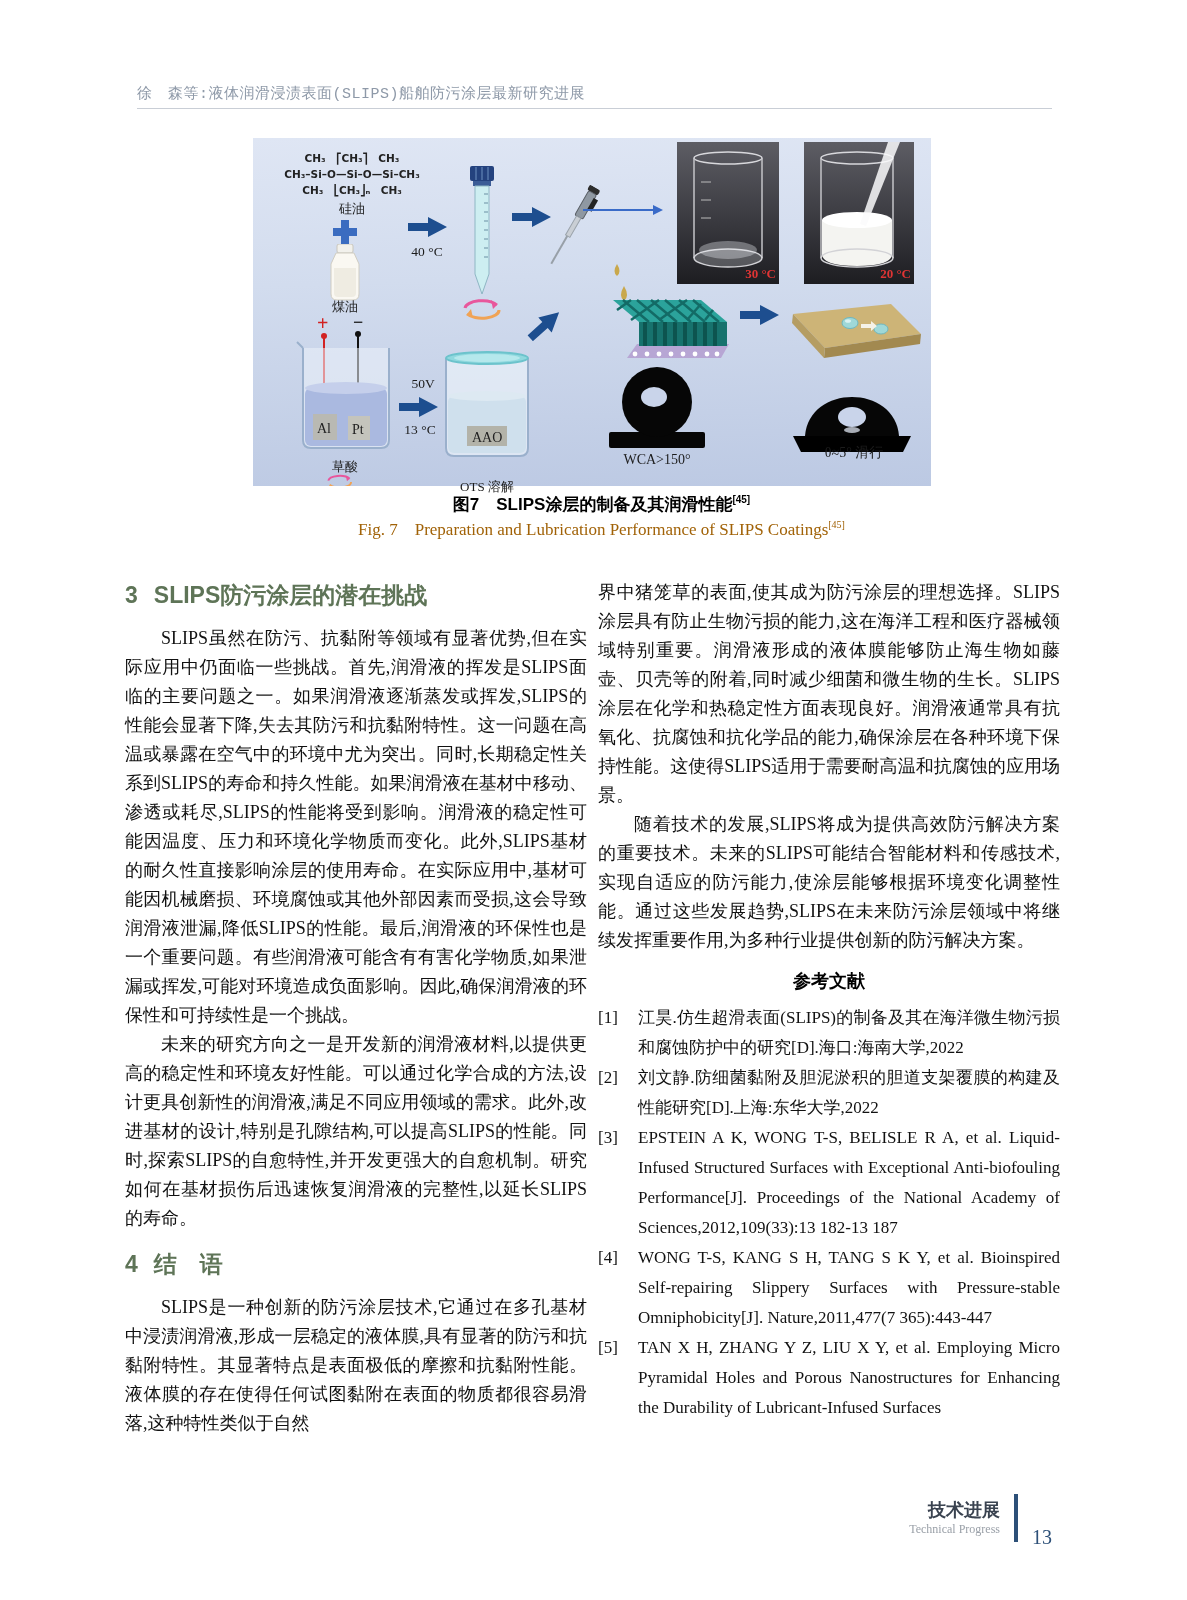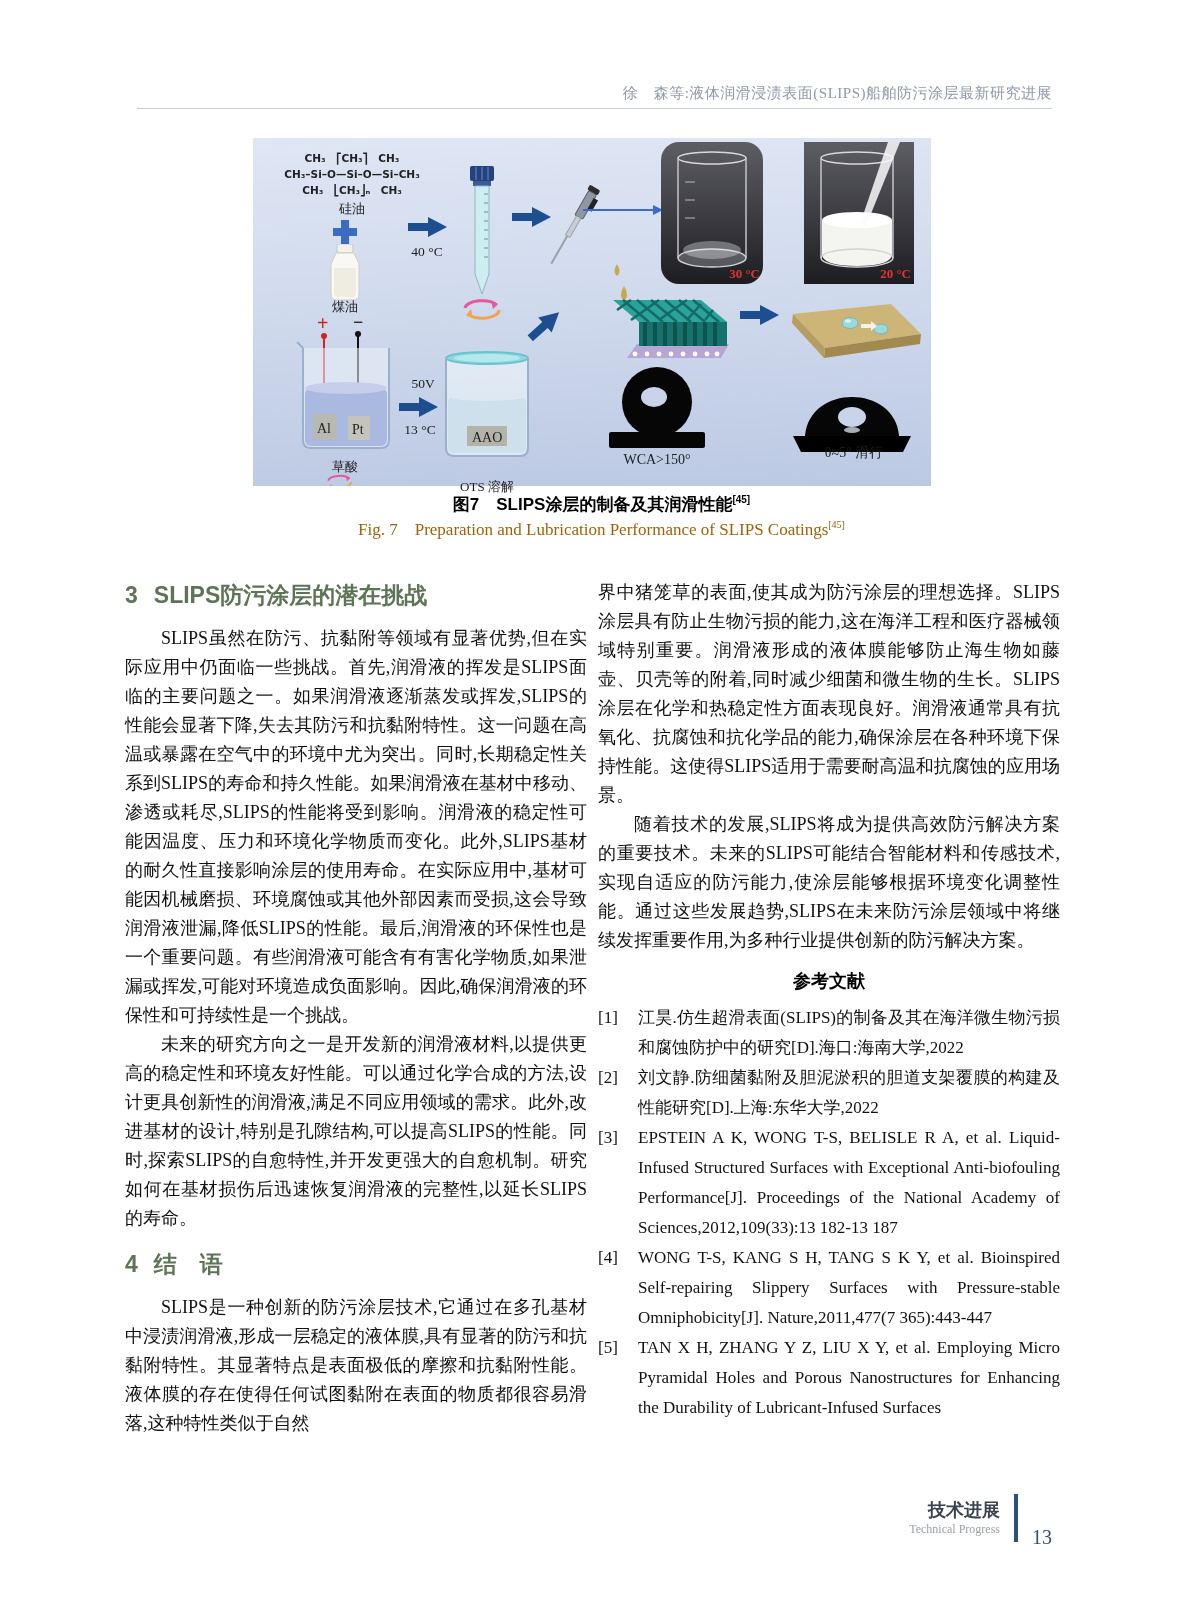--- a/index.html
+++ b/index.html
@@ -1,22 +1,22 @@
 <!DOCTYPE html>
 <html><head>
 <meta charset="utf-8">
 <style>
   html,body{margin:0;padding:0;background:#ffffff;}
   body{width:1187px;height:1600px;position:relative;overflow:hidden;
        font-family:"Liberation Serif","DejaVu Serif",serif;color:#111;}
   .abs{position:absolute;}
 
   
-  .running-title{position:absolute;top:84px;left:137px;width:915px;text-align:right;
-    font-size:15px;color:#8e99a8;font-family:Liberation Serif, serif;letter-spacing:.5px;}
+  .running-title{position:absolute;top:84px;left:137px;width:915px;
+    font-size:15px;color:#8e99a8;font-family:Liberation Mono, monospace;letter-spacing:.5px;}
   .header-rule{position:absolute;top:108px;left:137px;width:915px;height:1px;background:#c9ced6;}
 
   
   .fig{position:absolute;left:253px;top:138px;width:678px;height:348px;
     background:linear-gradient(178deg,#dfe6f4 0%,#d2dcee 40%,#bcc9e3 100%);}
   .fig .lbl{position:absolute;font-size:13px;color:#1c1c1c;text-align:center;}
   .chem{position:absolute;left:14px;top:12px;width:170px;text-align:center;
     font-family:"DejaVu Sans",sans-serif;font-size:10.5px;font-weight:600;line-height:16px;color:#222;}
   .plus-cross{position:absolute;left:80px;top:82px;width:24px;height:24px;}
   .plus-cross i{position:absolute;background:#3b6cc0;display:block;}
@@ -127,21 +127,21 @@
     <rect x="22" y="10" width="5" height="13" fill="#222"></rect>
     <rect x="16" y="34" width="5" height="22" fill="#c9ced4" stroke="#9aa2aa"></rect>
     <line x1="18" y1="56" x2="18" y2="88" stroke="#98a0a8" stroke-width="2"></line>
   </svg>
 
   <svg class="abs" style="left:330px;top:66px;" width="80" height="12" viewBox="0 0 80 12">
     <line x1="0" y1="6" x2="70" y2="6" stroke="#3a6bc8" stroke-width="2"></line>
     <polygon points="70,1 80,6 70,11" fill="#3a6bc8"></polygon>
   </svg>
 
-  <div class="photo" style="left:408px;width:102px;border-radius:18px;">
+  <div class="photo" style="left:424px;width:102px;">
     <svg width="102" height="142" viewBox="0 0 102 142">
       <ellipse cx="51" cy="16" rx="34" ry="6" fill="none" stroke="#d8d8dc" stroke-width="1.5"></ellipse>
       <line x1="17" y1="16" x2="17" y2="116" stroke="#c4c4c8" stroke-width="1.5"></line>
       <line x1="85" y1="16" x2="85" y2="116" stroke="#c4c4c8" stroke-width="1.5"></line>
       <ellipse cx="51" cy="116" rx="34" ry="9" fill="rgba(235,238,244,0.25)" stroke="#d2d2d6" stroke-width="1.5"></ellipse>
       <ellipse cx="51" cy="108" rx="29" ry="9" fill="rgba(240,243,248,0.35)"></ellipse>
       <line x1="24" y1="40" x2="34" y2="40" stroke="#bbb" stroke-width="1"></line>
       <line x1="24" y1="58" x2="34" y2="58" stroke="#bbb" stroke-width="1"></line>
       <line x1="24" y1="76" x2="34" y2="76" stroke="#bbb" stroke-width="1"></line>
     </svg>

